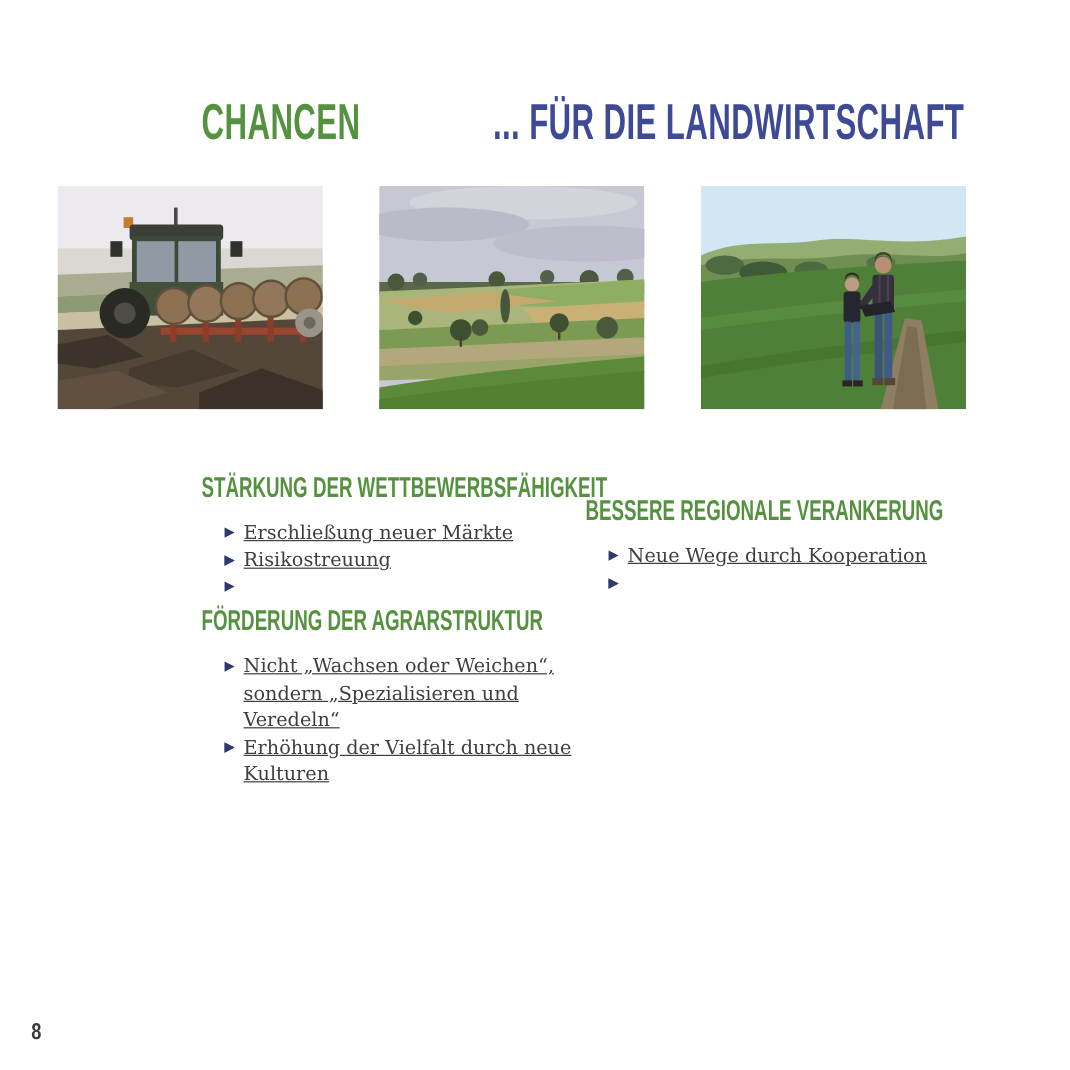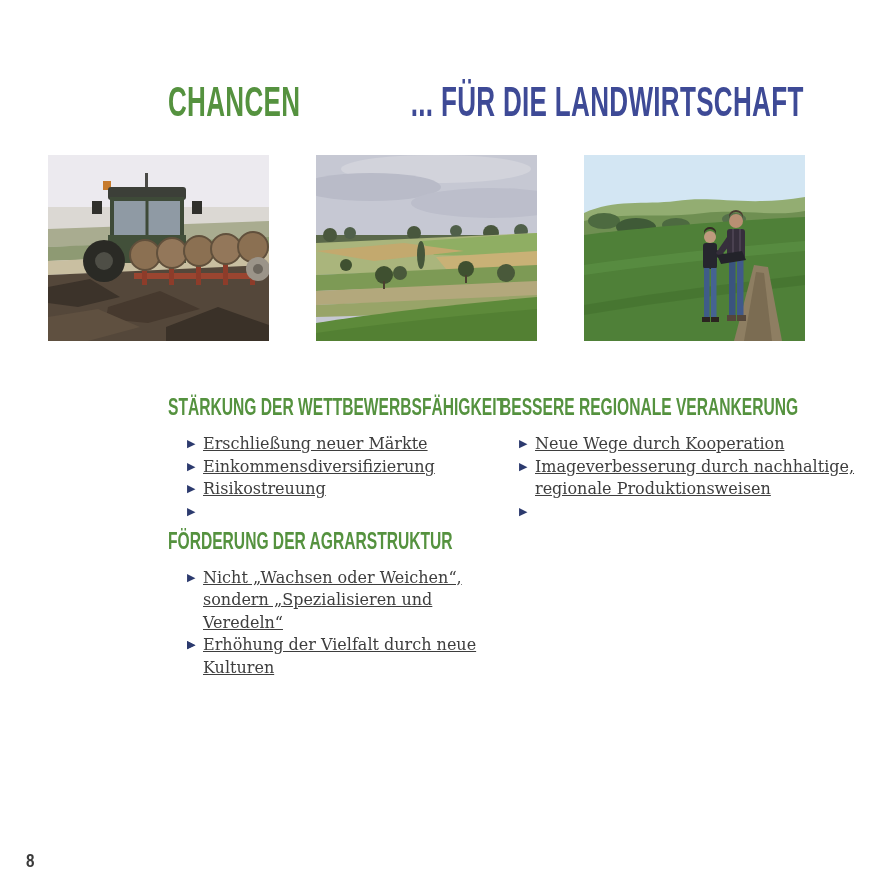--- a/index.html
+++ b/index.html
@@ -52,21 +52,21 @@
   #photo1 { left: 48px; }
   #photo2 { left: 316px; }
   #photo3 { left: 584px; }
 
   
   .col {
     position: absolute;
     top: 395px;
   }
   .col-left  { left: 168px; width: 345px; }
-  .col-right { left: 500px; width: 360px; }
+  .col-right { left: 488px; width: 360px; margin-top: 19px; }
 
   h2.section-heading {
     margin: 0 0 14px 0;
     font-size: 24px;
     font-weight: bold;
     line-height: 24px;
     color: var(--accent_green, #55923f);
     transform: scaleX(0.65);
     transform-origin: left top;
     white-space: nowrap;
@@ -232,21 +232,21 @@
       </g>
       <polygon points="133,100 158,96 162,105 137,109" fill="#23232a"></polygon>
     </svg>
   </figure>
 
   <div class="col col-left">
     <section>
       <h2 class="section-heading">STÄRKUNG DER WETTBEWERBSFÄHIGKEIT</h2>
       <ul class="bullet-list">
         <li><span class="bullet">▶</span><span class="li-text">Erschließung neuer Märkte</span></li>
-        <li><span class="bullet">▶</span><span class="li-text">Einkommensdiversifizierung</span></li>
+        <li><span class="bullet">▶</span></li>
         <li><span class="bullet">▶</span><span class="li-text">Risikostreuung</span></li>
         <li><span class="bullet">▶</span></li>
       </ul>
     </section>
     <section>
       <h2 class="section-heading">FÖRDERUNG DER AGRARSTRUKTUR</h2>
       <ul class="bullet-list">
         <li><span class="bullet">▶</span><span class="li-text">Nicht „Wachsen oder Weichen“,
 sondern „Spezialisieren und Veredeln“</span></li>
         <li><span class="bullet">▶</span></li>
@@ -254,22 +254,21 @@
 Kulturen</span></li>
       </ul>
     </section>
   </div>
 
   <div class="col col-right">
     <section>
       <h2 class="section-heading">BESSERE REGIONALE VERANKERUNG</h2>
       <ul class="bullet-list">
         <li><span class="bullet">▶</span><span class="li-text">Neue Wege durch Kooperation</span></li>
-        <li><span class="bullet">▶</span><span class="li-text">Imageverbesserung durch nachhaltige,
-regionale Produktionsweisen</span></li>
+        <li><span class="bullet">▶</span></li>
         <li><span class="bullet">▶</span></li>
       </ul>
     </section>
   </div>
 
   <div class="page-number">8</div>
 
 </div>
 
 </body></html>

